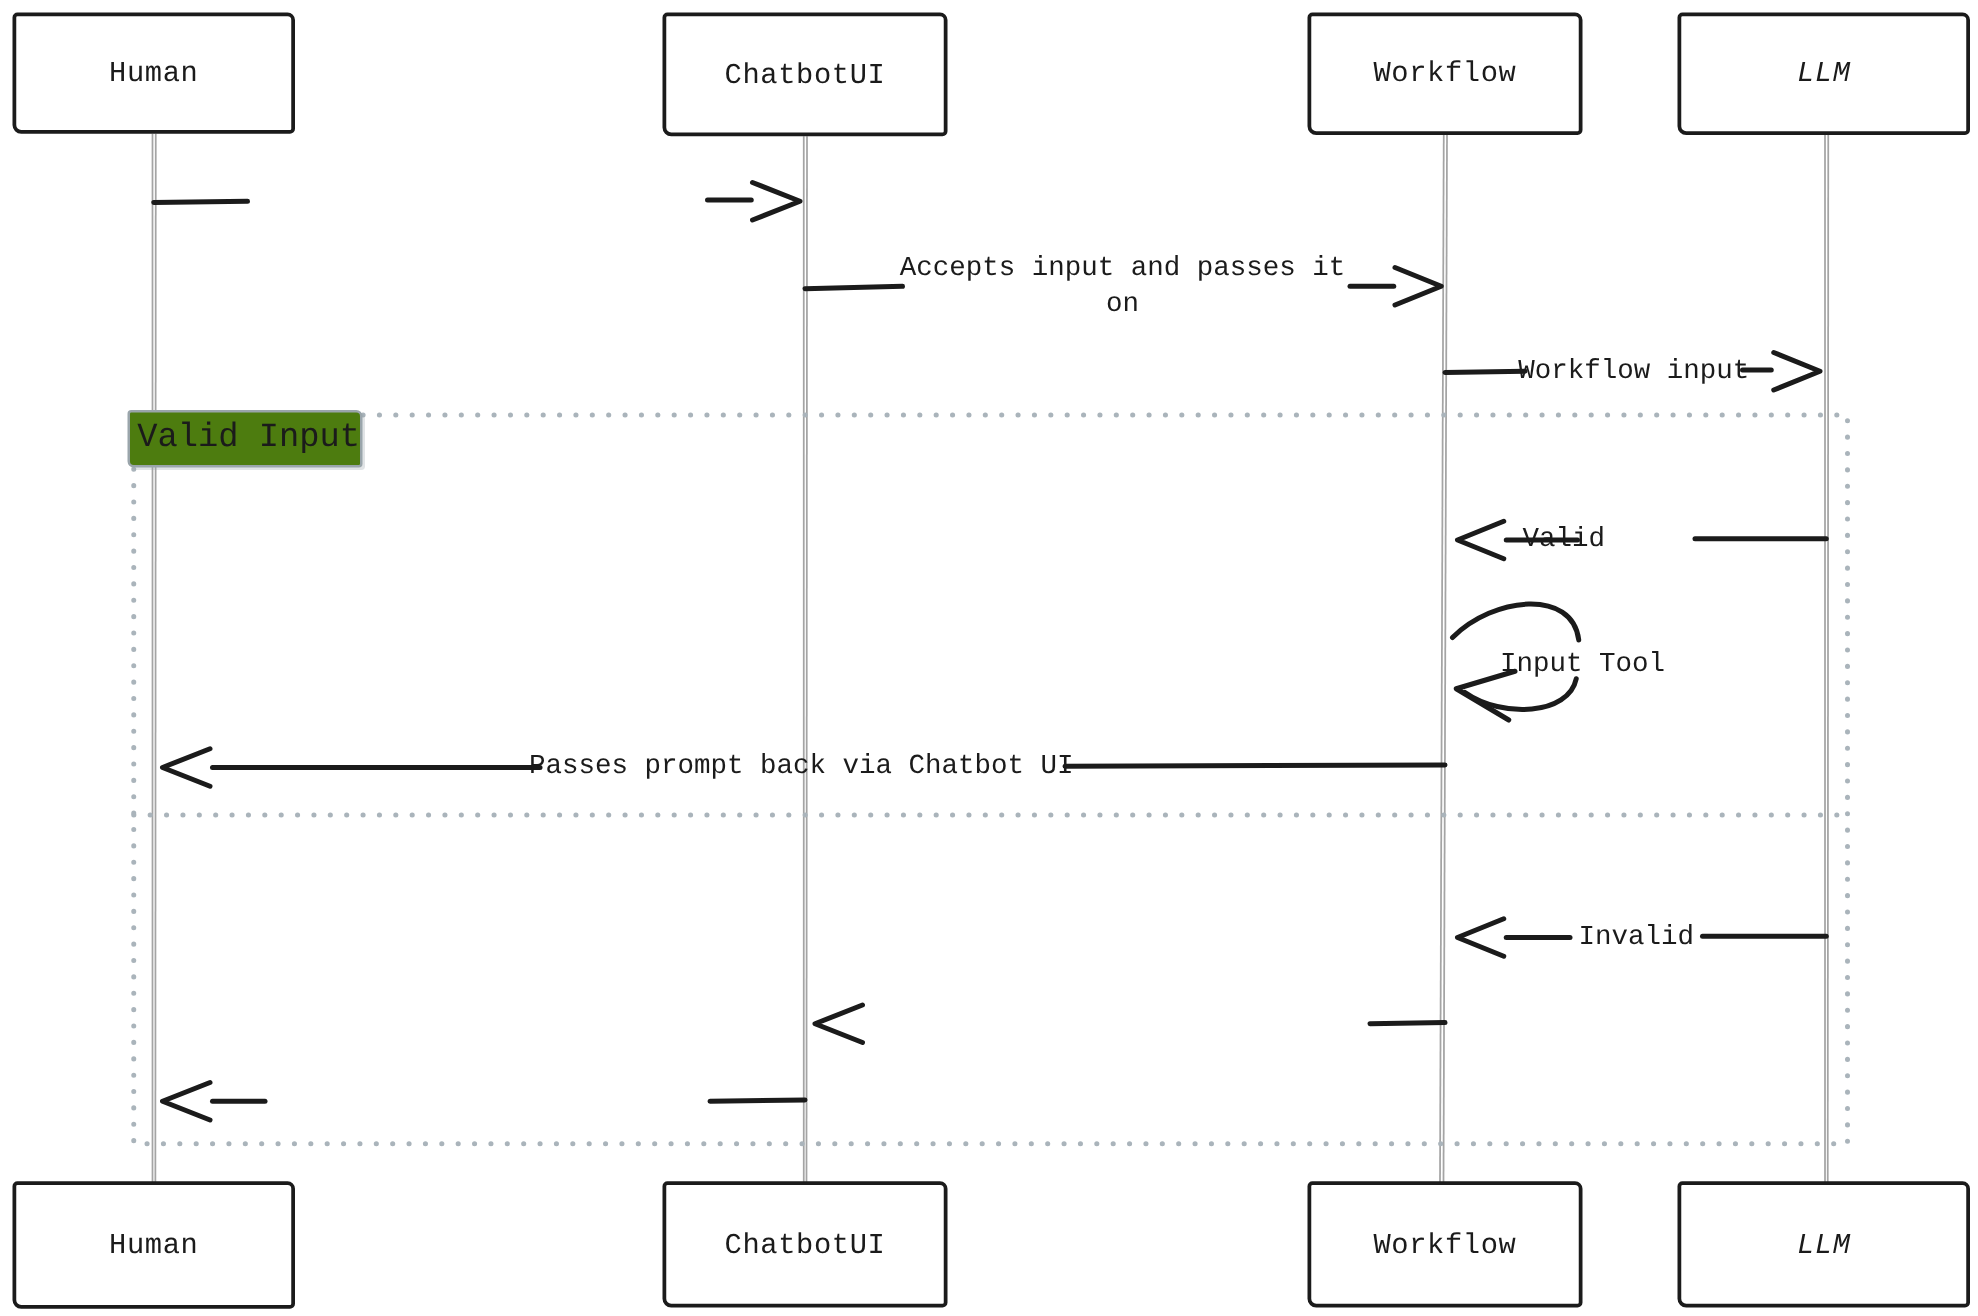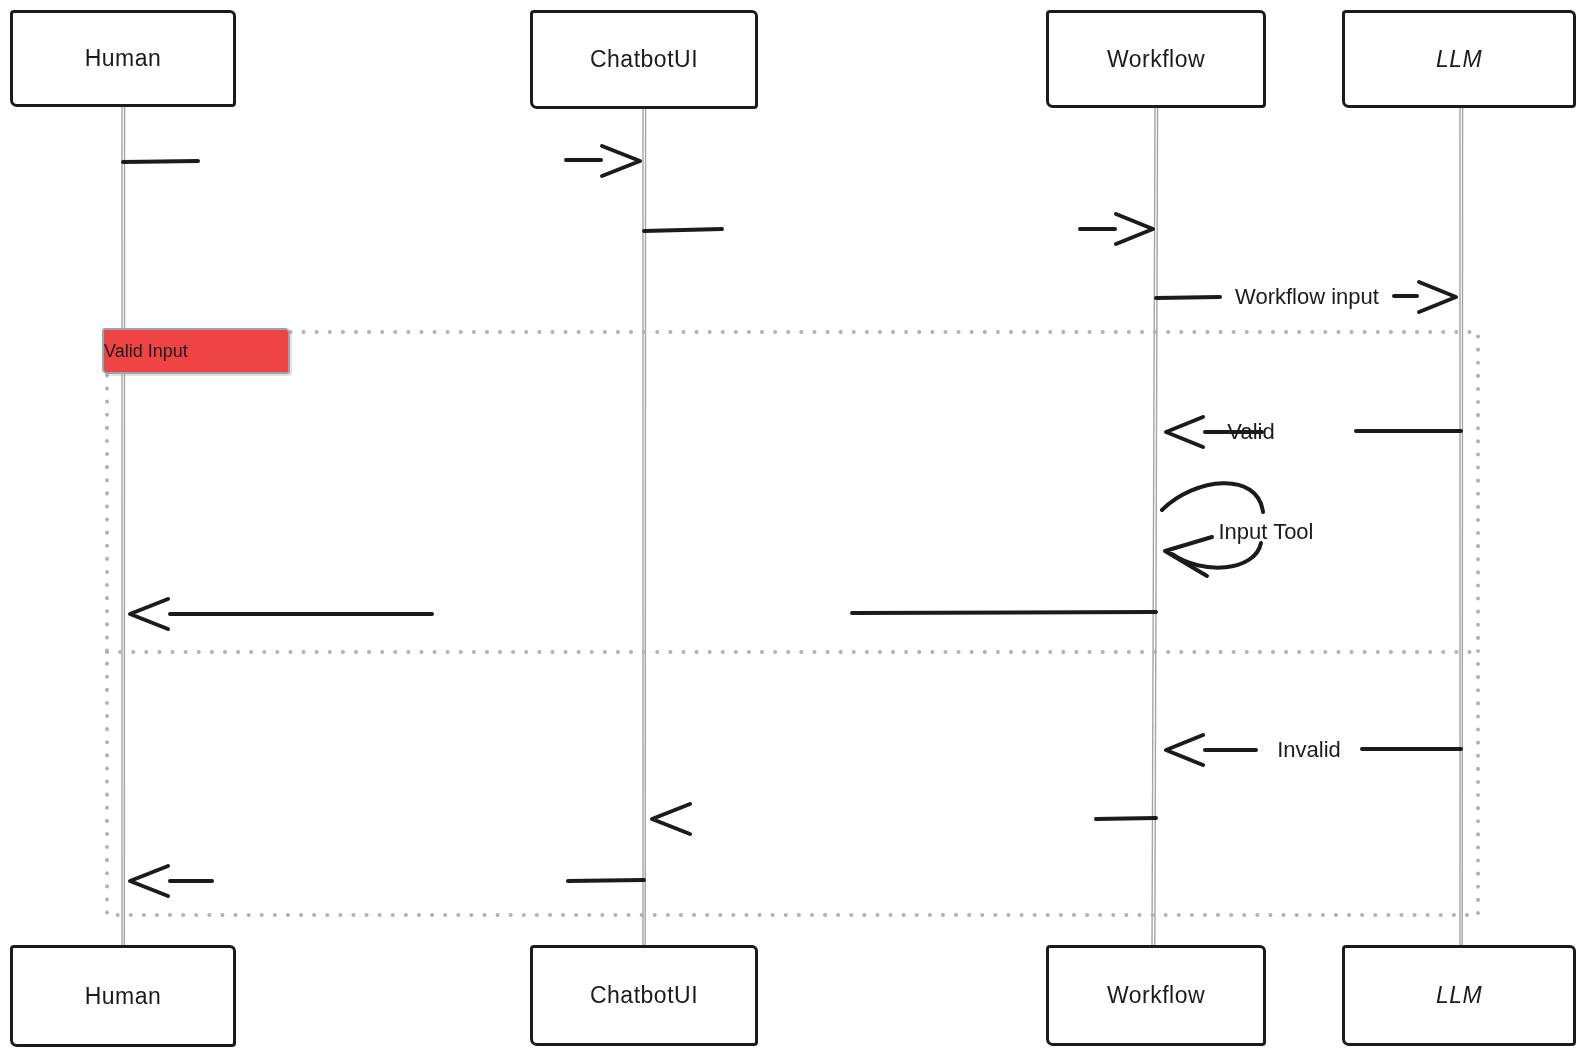--- a/index.html
+++ b/index.html
@@ -1,21 +1,21 @@
 <!DOCTYPE html>
 <html><head>
 <meta charset="utf-8">
 <style>
   html, body { margin: 0; padding: 0; background: #ffffff; }
   .canvas {
     position: relative;
     width: 1582px;
     height: 1053px;
     background: #ffffff;
-    font-family: Liberation Sans, sans-serif;
+    font-family: Liberation Mono, monospace;
     color: #1b1b1b;
     overflow: hidden;
   }
   svg.layer {
     position: absolute;
     left: 0; top: 0;
     width: 1582px; height: 1053px;
   }
   .life { stroke: #a4a4a4; stroke-width: 1.4; fill: none; }
   .ink  { stroke: #1b1b1b; stroke-width: 4; fill: none;
@@ -30,26 +30,26 @@
     border-radius: 4px 6px 4px 7px;
     display: flex; align-items: center; justify-content: center;
     font-size: 23px; letter-spacing: 0.5px;
     box-sizing: border-box;
     z-index: 4;
   }
   .actor.llm span { font-style: italic; }
 
   .frame-label {
     position: absolute;
-    background: #ef4444;
+    background: #4d7c0f;
     border: 2px solid #9aa5ab;
     border-radius: 3px 5px 3px 5px;
     box-shadow: 2px 2px 0 rgba(154,165,171,0.30);
-    display: flex; align-items: center; justify-content: flex-start;
-    font-size: 18px;
+    display: flex; align-items: center; justify-content: flex-end;
+    font-size: 27px;
     box-sizing: border-box;
     z-index: 3;
   }
 
   .msg {
     position: absolute;
     transform: translateX(-50%);
     font-size: 22px;
     line-height: 29px;
     text-align: center;
@@ -136,18 +136,20 @@
       <span>Workflow</span>
     </div>
   <div class="actor llm" style="left:1342px; top:945px; width:234px; height:101px;">
       <span>LLM</span>
     </div>
 
   <div class="frame-label" style="left:102px; top:328px; width:188px; height:46px;">
       <span>Valid Input</span>
     </div>
 
+  <div class="msg wrap" style="left:898px;  top:200px; width:358px;">Accepts input and passes it on</div>
   <div class="msg" style="left:1307px; top:282px;">Workflow input</div>
   <div class="msg" style="left:1251px; top:417px;">Valid</div>
   <div class="msg" style="left:1266px; top:517px;">Input Tool</div>
+  <div class="msg" style="left:641px;  top:598px;">Passes prompt back via Chatbot UI</div>
   <div class="msg" style="left:1309px; top:735px;">Invalid</div>
 
 </div>
 
 </body></html>

